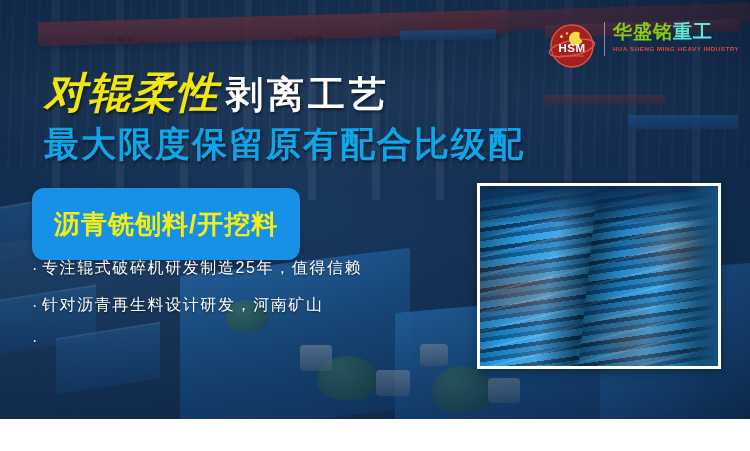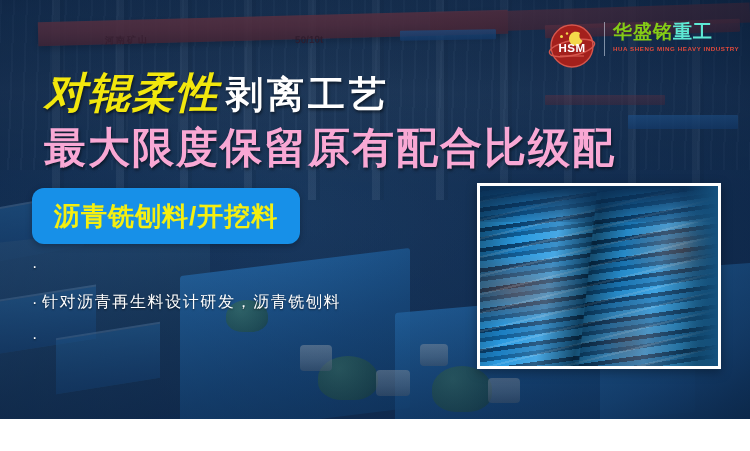--- a/index.html
+++ b/index.html
@@ -165,29 +165,29 @@
     letter-spacing:2px;
     text-shadow: 1px 2px 3px rgba(0,0,0,.55);
   }
   .h-plain {
     font-size:37px; font-weight:bold; color:#ffffff;
     letter-spacing:4px; margin-left:6px;
     text-shadow: 1px 2px 3px rgba(0,0,0,.5);
   }
   .headline2 {
     position:absolute; left:44px; top:126px; white-space:nowrap;
-    font-size:42px; font-weight:bold; color:#f9a8d4; letter-spacing:2px;
+    font-size:35px; font-weight:bold; color:#0ea5e9; letter-spacing:2px;
     line-height:1.05;
     text-shadow: 1px 2px 3px rgba(0,0,0,.5);
   }
 
   
   .pill {
     position:absolute; left:32px; top:188px; height:48px;
-    padding:4px 22px; border-radius:12px;
+    padding:12px 22px; border-radius:12px;
     background:#1790e8;
     display:flex; align-items:center; white-space:nowrap;
     box-shadow: 0 2px 6px rgba(0,0,0,.28);
   }
   .pill .y { color:#f5ef10; font-size:26px; font-weight:bold; letter-spacing:1px; }
   .pill .w { color:#ffffff; font-size:26px; font-weight:bold; letter-spacing:1px; }
 
   
   .bullets {
     position:absolute; left:32px; top:258px; width:430px;
@@ -332,24 +332,25 @@
   </div>
   <div class="headline2">最大限度保留原有配合比级配</div>
 
   <div class="pill">
     <span class="y">沥青铣刨料/开挖料</span>
   </div>
 
   <div class="bullets">
     <div class="bullet">
       <span class="dot">·</span>
+      <span>专注辊式破碎机研发制造25年，值得信赖</span>
     </div>
     <div class="bullet">
       <span class="dot">·</span>
-      <span>针对沥青再生料设计研发，沥青铣刨料</span>
+      <span>针对沥青再生料设计研发，河南矿山</span>
     </div>
     <div class="bullet">
       <span class="dot">·</span>
     </div>
   </div>
 
   <div class="photo-frame">
     <div class="photo">
       <div class="roller roller-a"></div>
       <div class="roller roller-b"></div>

